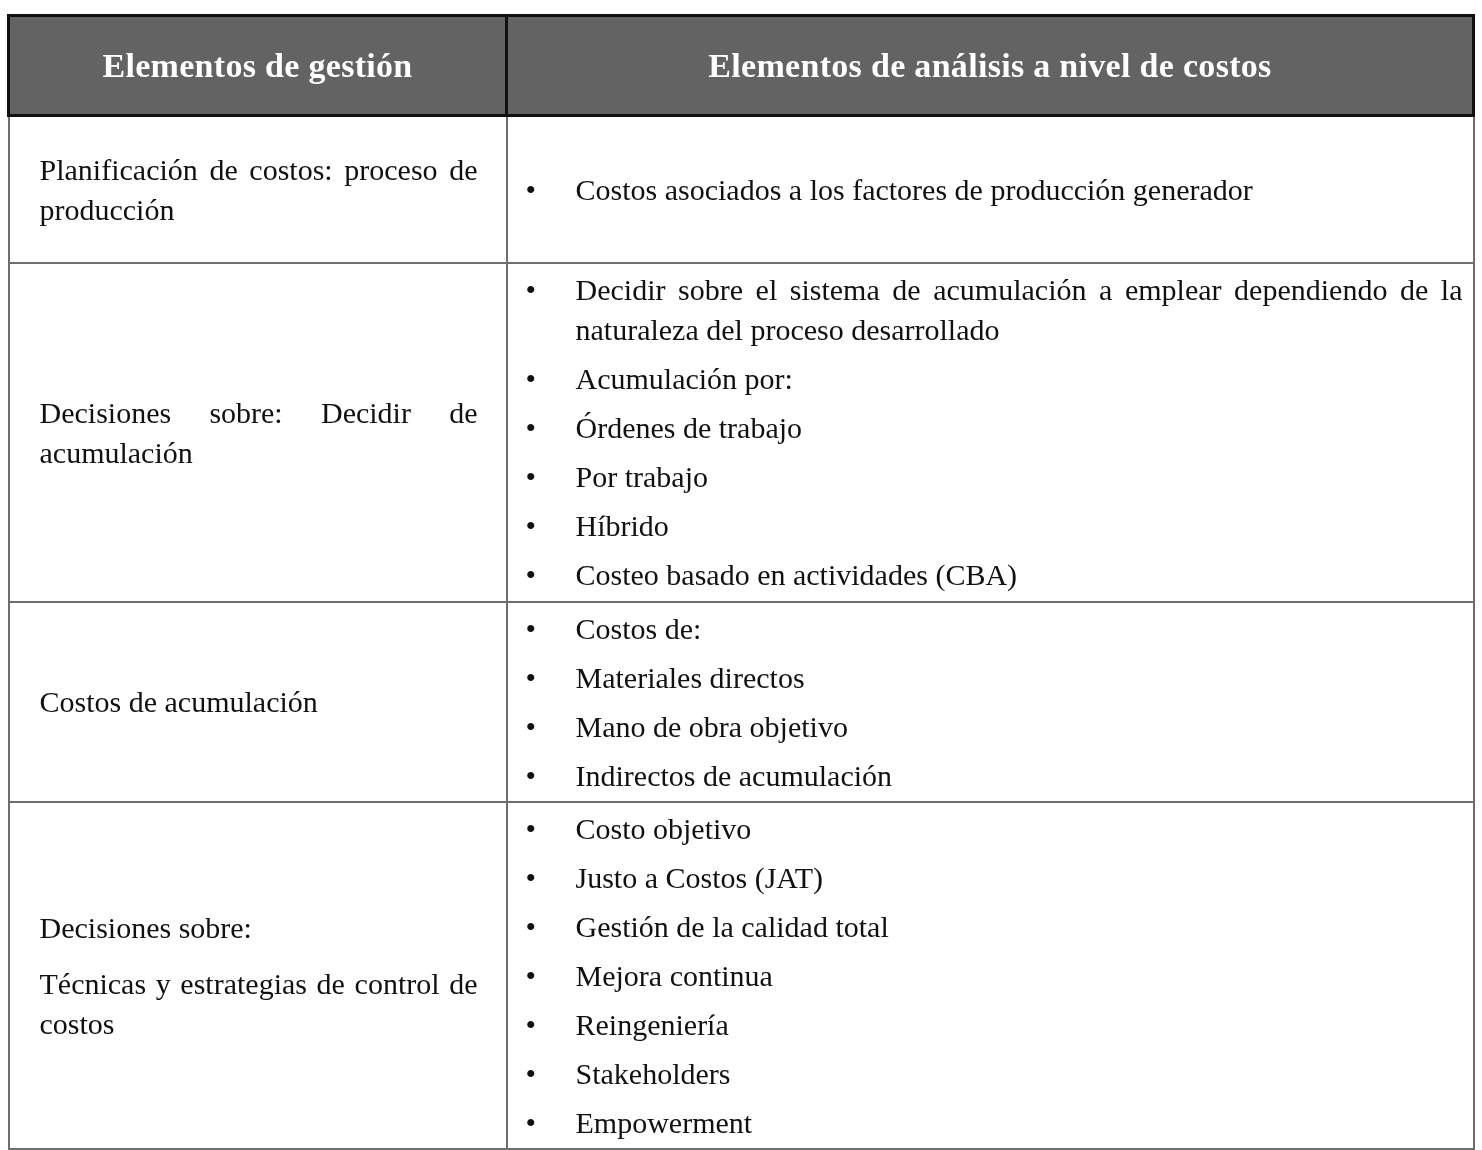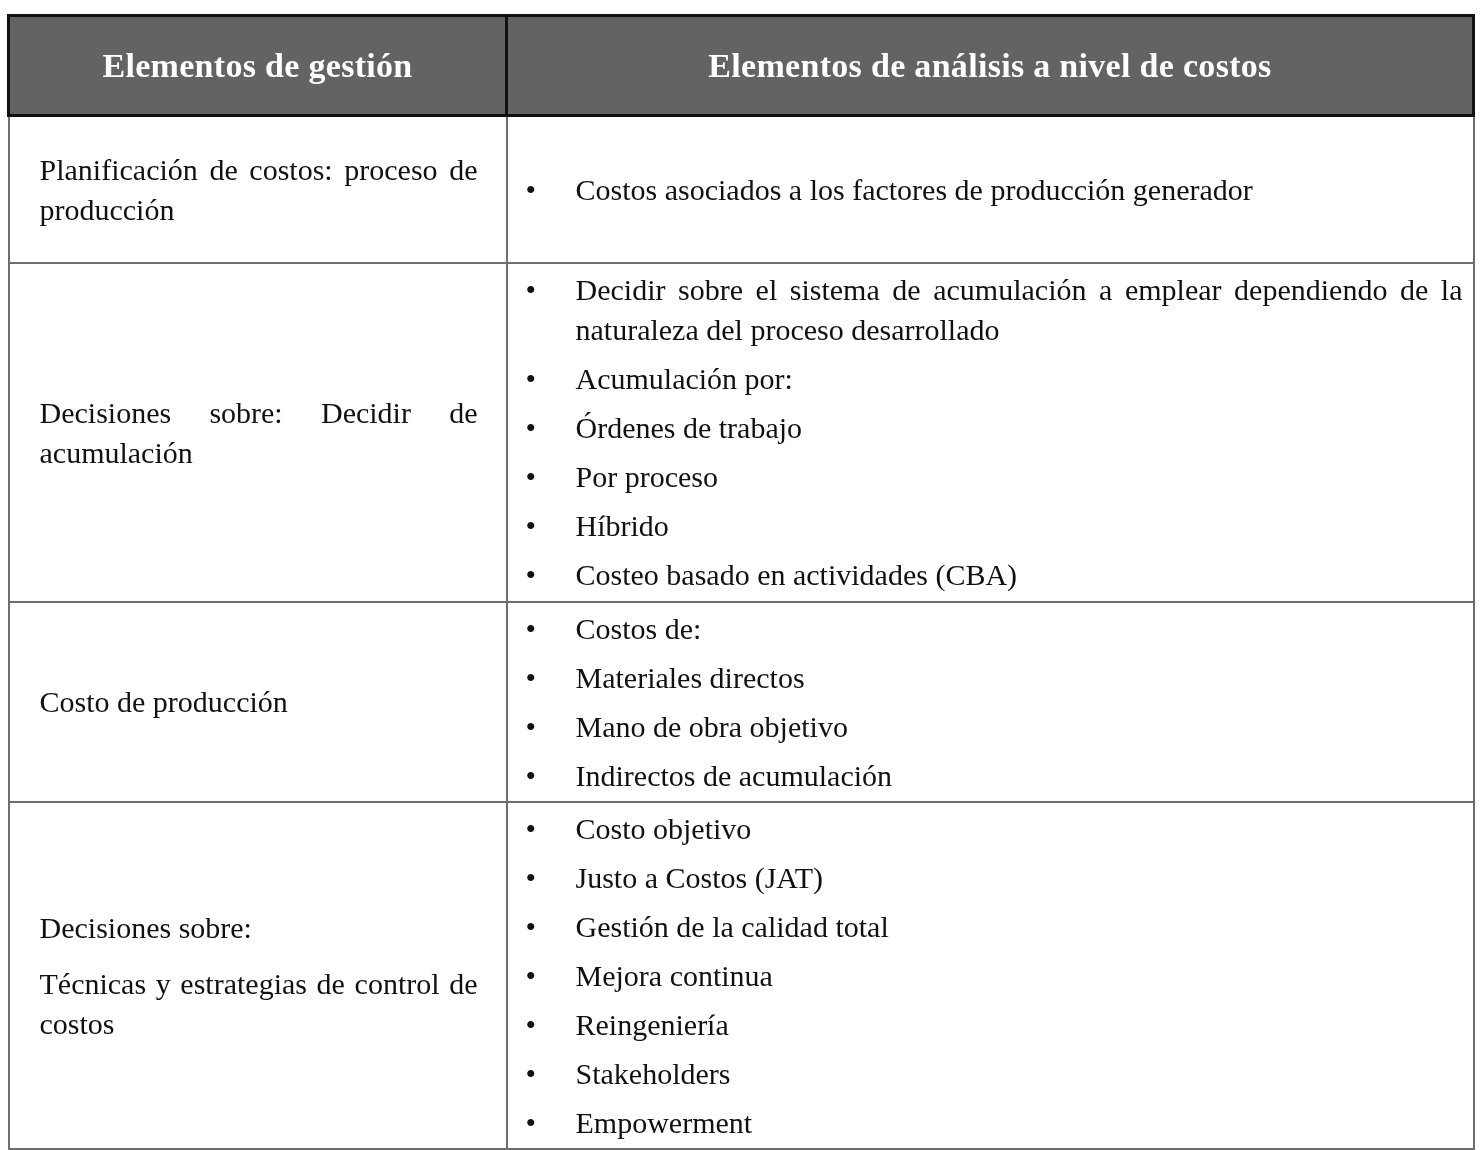--- a/index.html
+++ b/index.html
@@ -44,29 +44,29 @@
     </tr>
     <tr class="r2">
       <td class="left">
         <p class="para">Decisiones sobre: Decidir de acumulación</p>
       </td>
       <td class="right">
         <ul class="gap">
           <li><span class="bullet">•</span><span lang="es" style="-webkit-hyphens:auto;hyphens:auto;">Decidir sobre el sistema de acumulación a emplear dependiendo de la naturaleza del proceso desarrollado</span></li>
           <li><span class="bullet">•</span><span>Acumulación por:</span></li>
           <li><span class="bullet">•</span><span>Órdenes de trabajo</span></li>
-          <li><span class="bullet">•</span><span>Por proceso</span></li>
+          <li><span class="bullet">•</span><span>Por trabajo</span></li>
           <li><span class="bullet">•</span><span>Híbrido</span></li>
           <li><span class="bullet">•</span><span>Costeo basado en actividades (CBA)</span></li>
         </ul>
       </td>
     </tr>
     <tr class="r3">
       <td class="left">
-        <p class="para">Costo de producción</p>
+        <p class="para">Costos de acumulación</p>
       </td>
       <td class="right">
         <ul class="gap">
           <li><span class="bullet">•</span><span>Costos de:</span></li>
           <li><span class="bullet">•</span><span>Materiales directos</span></li>
           <li><span class="bullet">•</span><span>Mano de obra objetivo</span></li>
           <li><span class="bullet">•</span><span>Indirectos de acumulación</span></li>
         </ul>
       </td>
     </tr>

